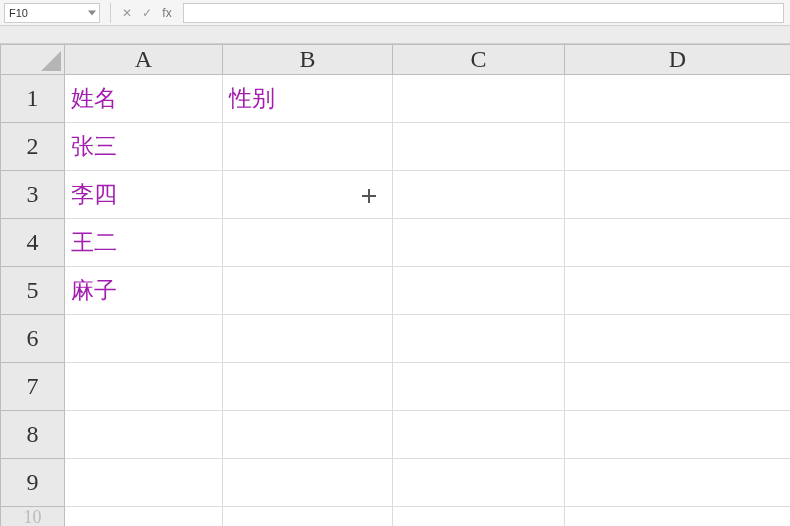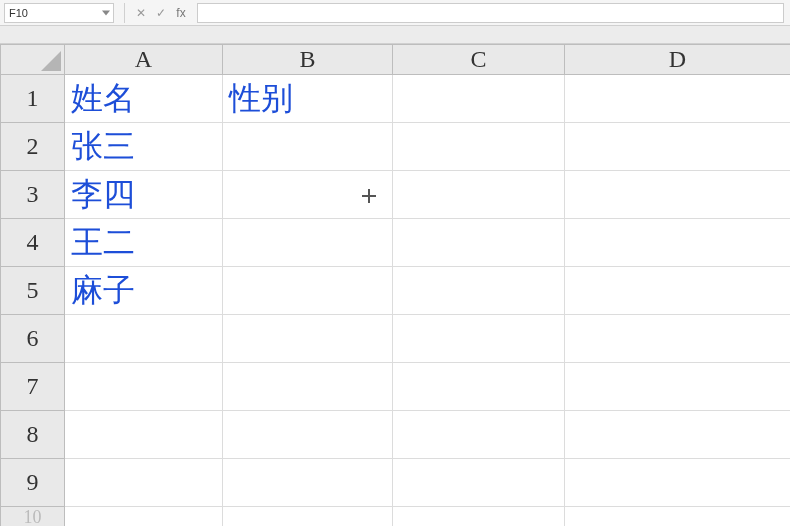--- a/index.html
+++ b/index.html
@@ -15,21 +15,21 @@
   .formula-row {
     display: flex;
     align-items: center;
     height: 26px;
     background: #f5f5f5;
     border-bottom: 1px solid #d0d0d0;
     font-size: 11px;
     color: #333;
   }
   .name-box {
-    width: 110px;
+    width: 96px;
     height: 20px;
     margin-left: 4px;
     background: #fff;
     border: 1px solid #ccc;
     display: flex;
     align-items: center;
     padding: 0 4px;
     position: relative;
   }
   .name-box .dropdown {
@@ -110,22 +110,22 @@
     font-family: "Times New Roman", serif;
     font-size: 24px;
     font-weight: normal;
     color: #333;
   }
   td.cell {
     border: 1px solid #dcdcdc;
     height: 48px;
     padding: 0 6px;
     font-family: "SimSun","Songti SC",serif;
-    font-size: 32px;
-    color: #1d4ed8;
+    font-size: 23px;
+    color: #a21caf;
     text-align: left;
     vertical-align: middle;
     white-space: nowrap;
     overflow: hidden;
   }
   tr.last-partial td.cell, tr.last-partial th.row-head {
     height: 18px;
     font-size: 18px;
     overflow: hidden;
     color: #bbb;

